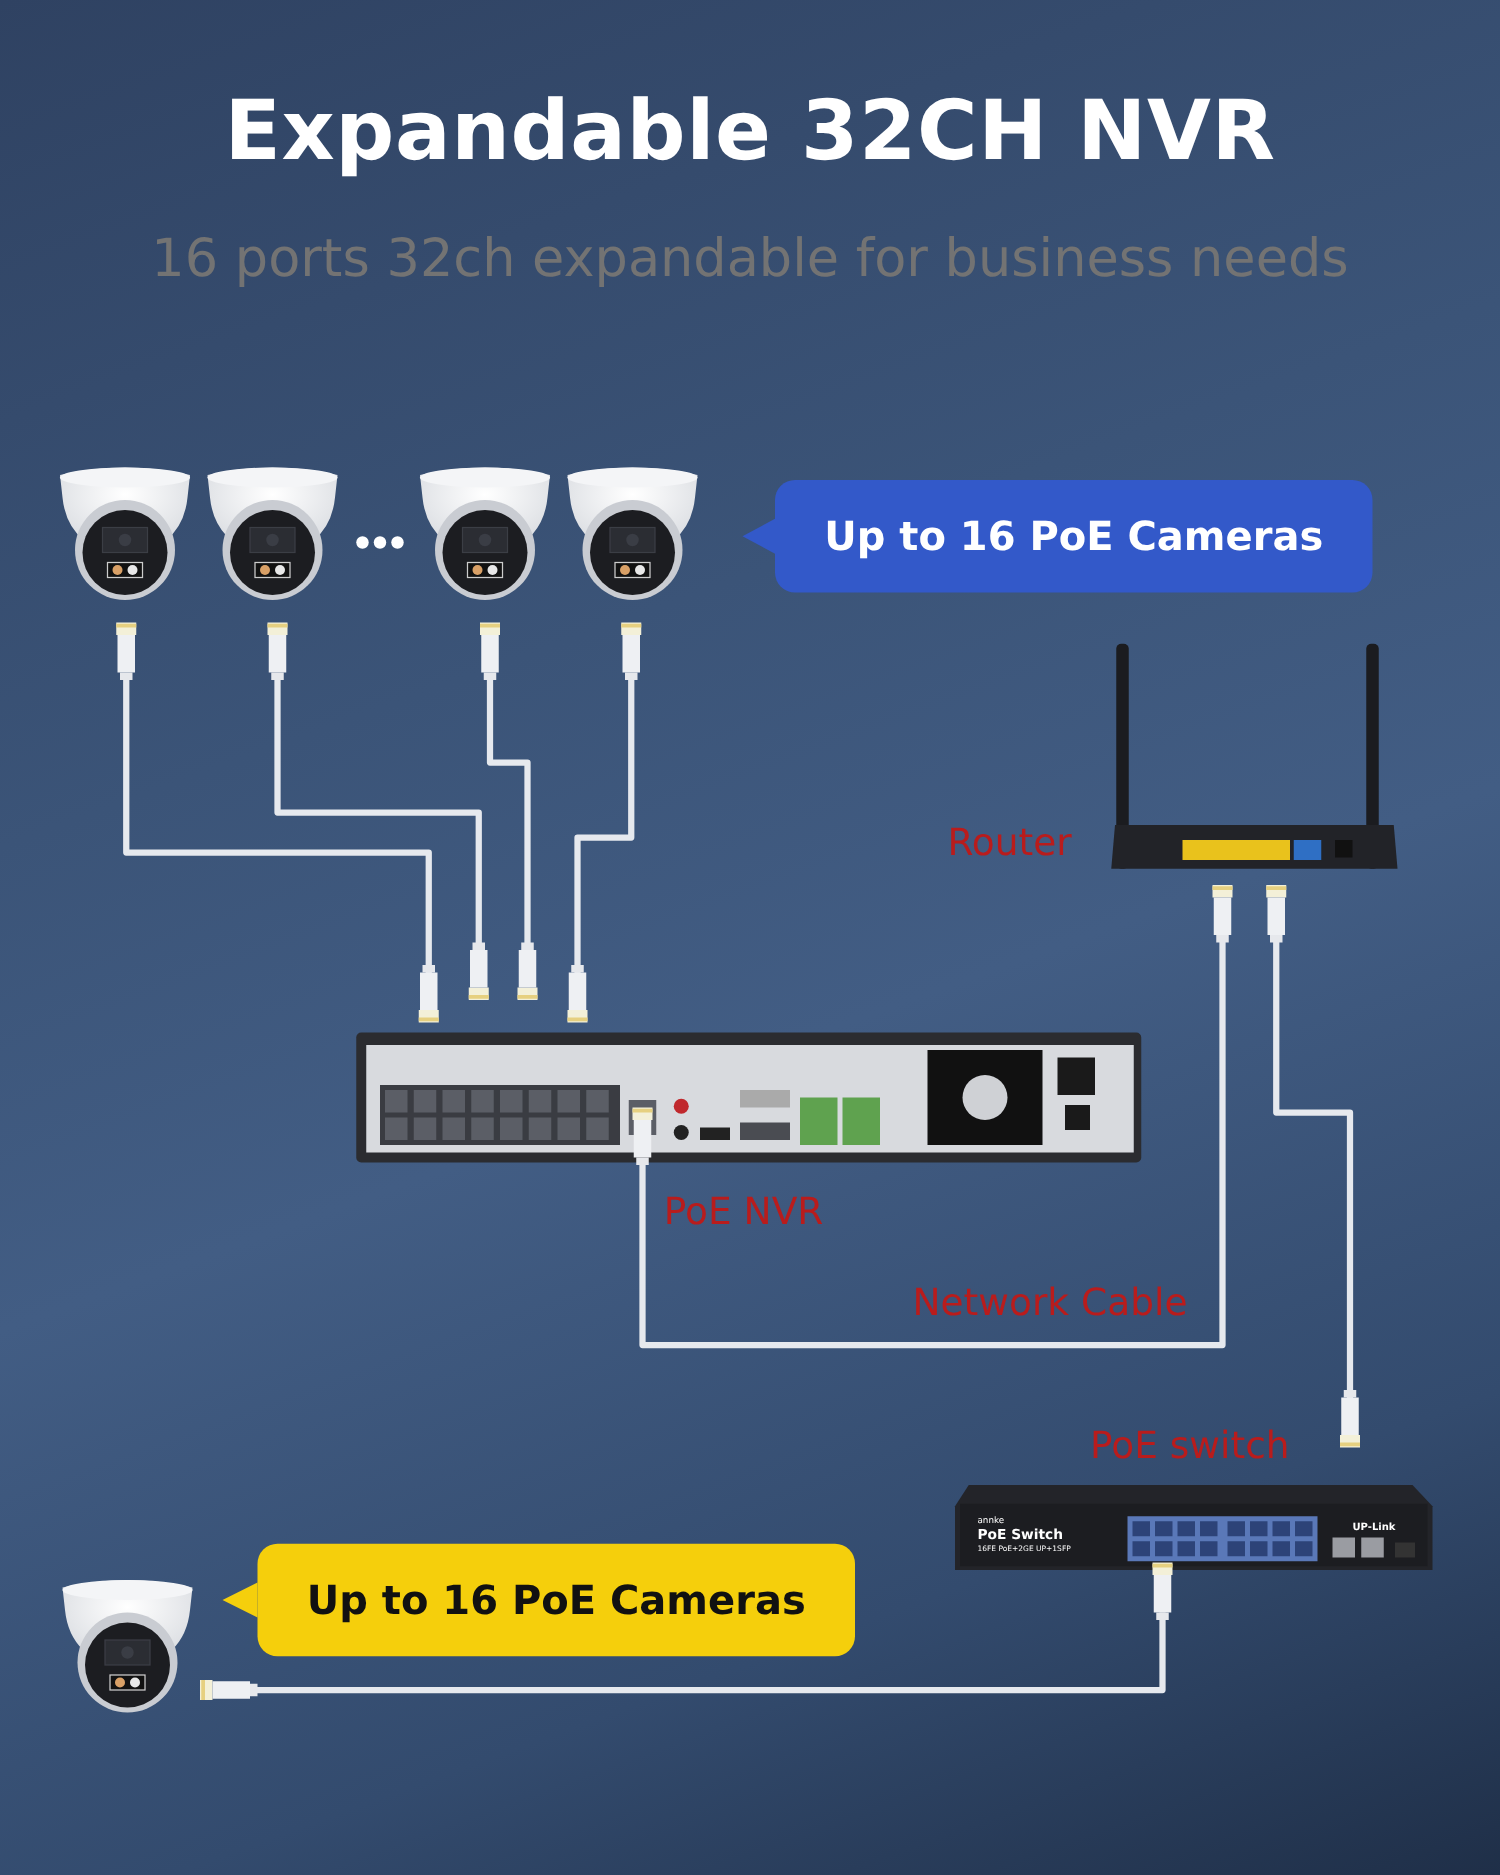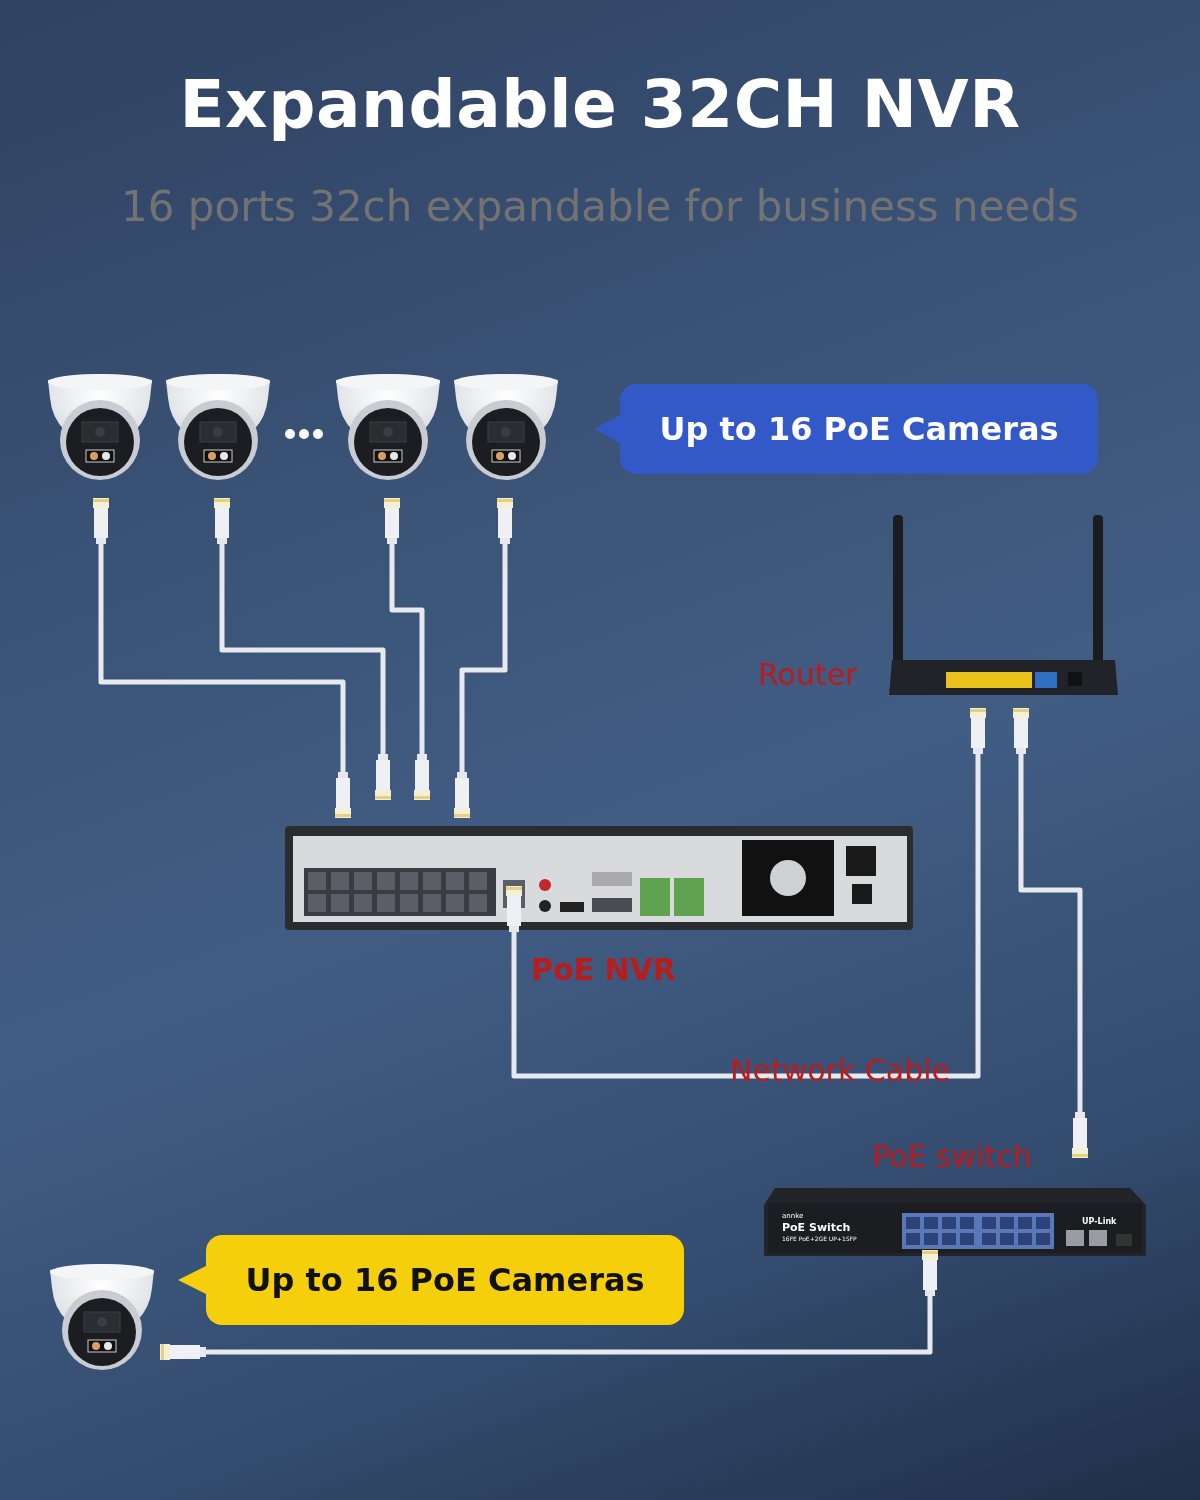--- a/index.html
+++ b/index.html
@@ -187,15 +187,15 @@
 
   <g>
       <use href="#camera" x="102" y="1318"></use>
     </g>
 </svg>
 
 <div class="bubble bubble-blue">Up to 16 PoE Cameras</div>
 <div class="bubble bubble-yellow">Up to 16 PoE Cameras</div>
 
 <div class="label" style="left:758px;top:657px;">Router</div>
-<div class="label" style="left:531px;top:952px;font-weight:bold;">PoE NVR</div>
-<div class="label" style="left:730px;top:1025px;margin-top:28px;">Network Cable</div>
+<div class="label" style="left:531px;top:952px;">PoE NVR</div>
+<div class="label" style="left:730px;top:1025px;">Network Cable</div>
 <div class="label" style="left:872px;top:1139px;">PoE switch</div>
 
 </body></html>

